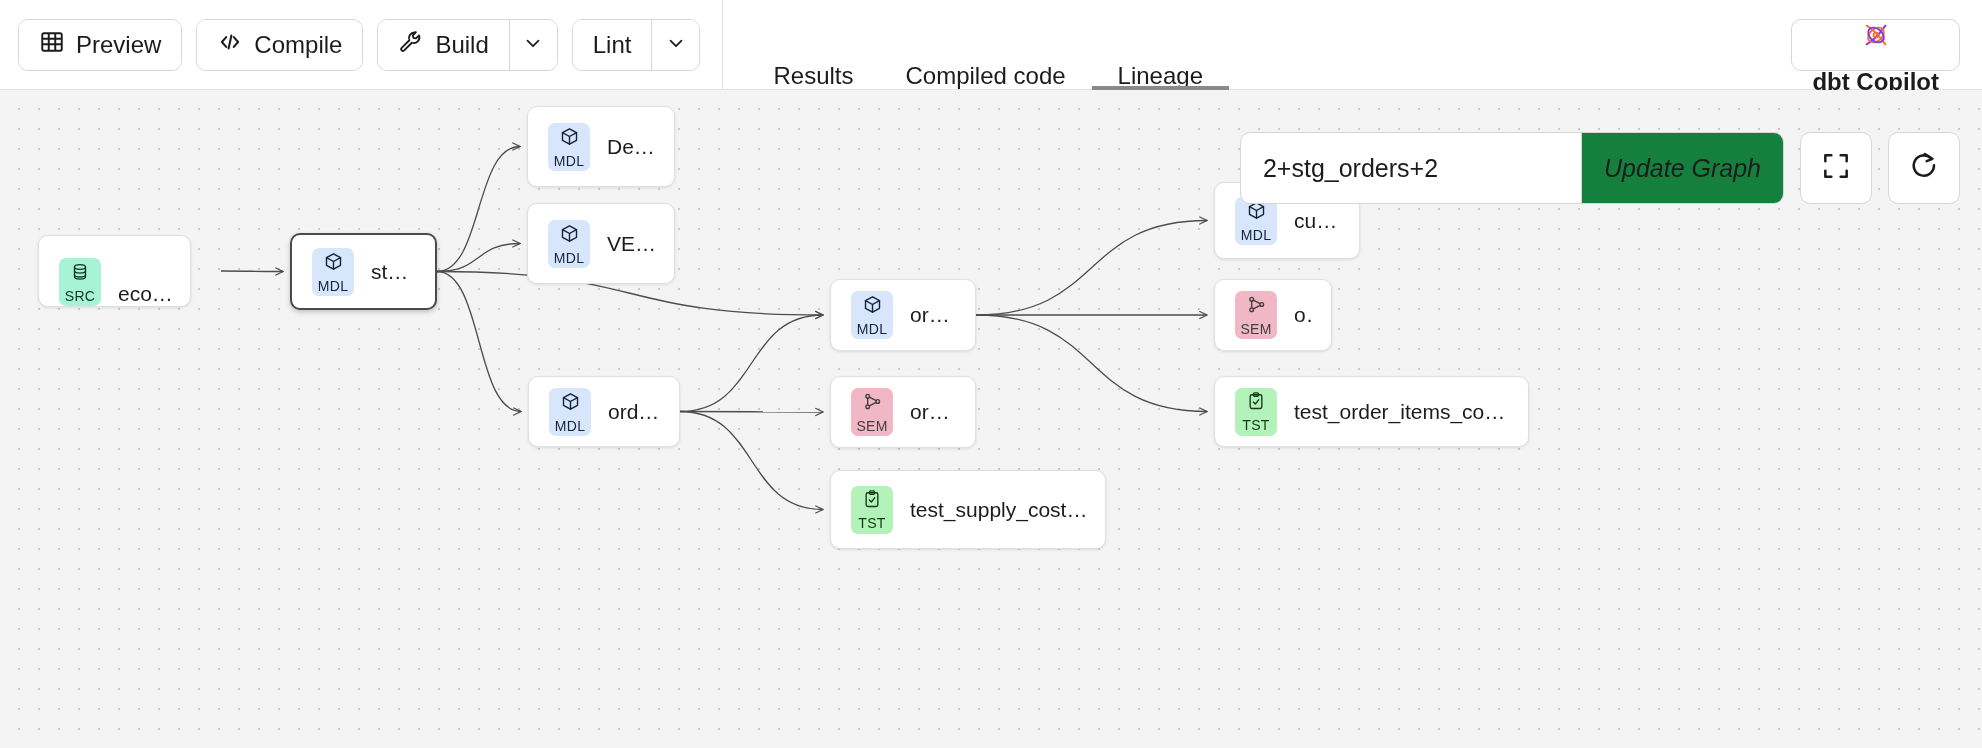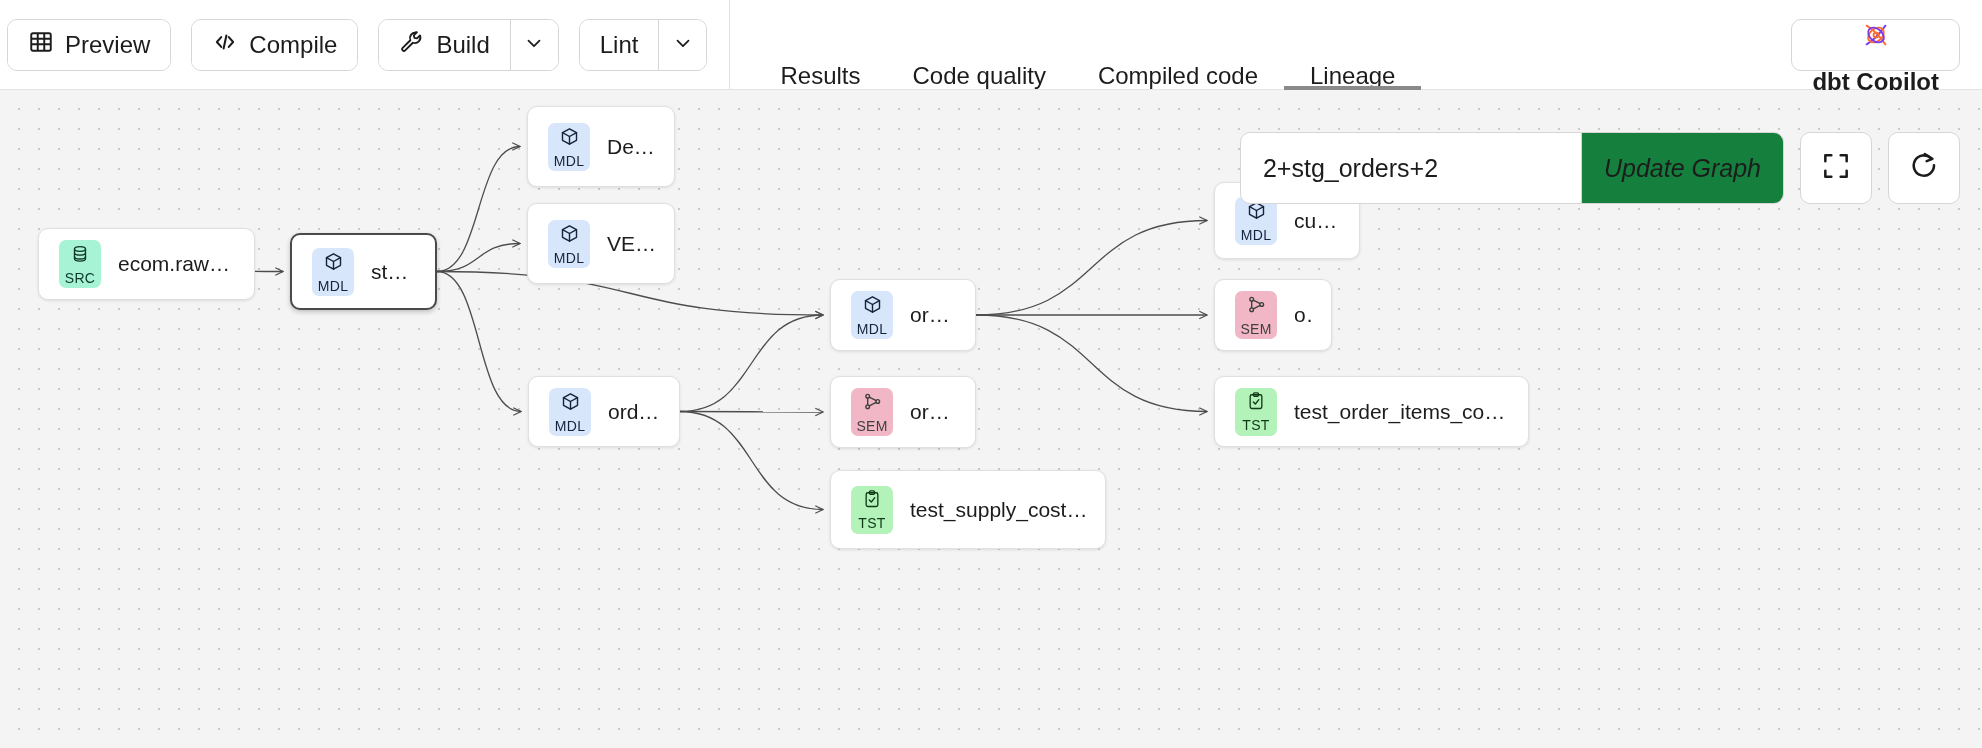--- a/index.html
+++ b/index.html
@@ -38,22 +38,22 @@
   .btn-caret {
     display: flex; align-items: center; justify-content: center;
     width: 48px;
     border-left: 1px solid #d6d6d6;
     cursor: pointer;
     background: #fff;
   }
   .caret { display:block; }
 
   #toolbar-left {
-    display: flex; align-items: center; gap: 20px;
-    padding-left: 7px;
+    display: flex; align-items: center; gap: 14px;
+    padding-left: 18px;
     justify-content: space-between;
   }
 
   #tabbar-divider {
     width: 1px; height: 90px; background: #e3e3e3;
     margin-left: 22px;
   }
 
   #tabs {
     display: flex; align-items: stretch;
@@ -233,23 +233,20 @@
       </div>
     </div>
 
   </div>
 
   <div id="tabbar-divider"></div>
 
   <div id="tabs">
     <div class="tab">
       <span>Results</span>
-    </div>
-    <div class="tab">
-      <span>Code quality</span>
     </div>
     <div class="tab">
       <span>Compiled code</span>
     </div>
     <div class="tab active">
       <span>Lineage</span>
     </div>
   </div>
 
   <div id="copilot-btn">
@@ -289,21 +286,21 @@
         <path d="M 680 321.5 C 758.65 321.5, 744.35 322, 823 322" marker-end="url(#arrow)"></path>
         <path d="M 680 321.5 C 758.65 321.5, 744.35 225, 823 225" marker-end="url(#arrow)"></path>
         <path d="M 680 321.5 C 758.65 321.5, 744.35 419.5, 823 419.5" marker-end="url(#arrow)"></path>
         <path d="M 976 225 C 1103.05 225, 1079.95 130.5, 1207 130.5" marker-end="url(#arrow)"></path>
         <path d="M 976 225 C 1103.05 225, 1079.95 225, 1207 225" marker-end="url(#arrow)"></path>
         <path d="M 976 225 C 1103.05 225, 1079.95 321.5, 1207 321.5" marker-end="url(#arrow)"></path>
       </g>
   </svg>
 
   <div id="nodes-layer">
-      <div class="node" style="left: 38px; top: 138px; width: 217px; height: 72px;">
+      <div class="node" style="left: 38px; top: 145px; width: 153px; height: 72px; align-items: flex-end;">
         <div class="badge badge-src">
        <span>
             <svg width="20" height="20" viewBox="0 0 24 24" fill="none" stroke="currentColor" stroke-width="1.6" stroke-linecap="round" stroke-linejoin="round">
         <ellipse cx="12" cy="6" rx="6.6" ry="2.8"></ellipse>
         <path d="M5.4 6v11.8c0 1.55 2.95 2.8 6.6 2.8s6.6-1.25 6.6-2.8V6"></path>
         <path d="M5.4 10.6c0 1.55 2.95 2.8 6.6 2.8s6.6-1.25 6.6-2.8"></path>
         <path d="M5.4 15.2c0 1.55 2.95 2.8 6.6 2.8s6.6-1.25 6.6-2.8"></path>
             </svg>
           </span>
        <span class="badge-label">SRC</span>

